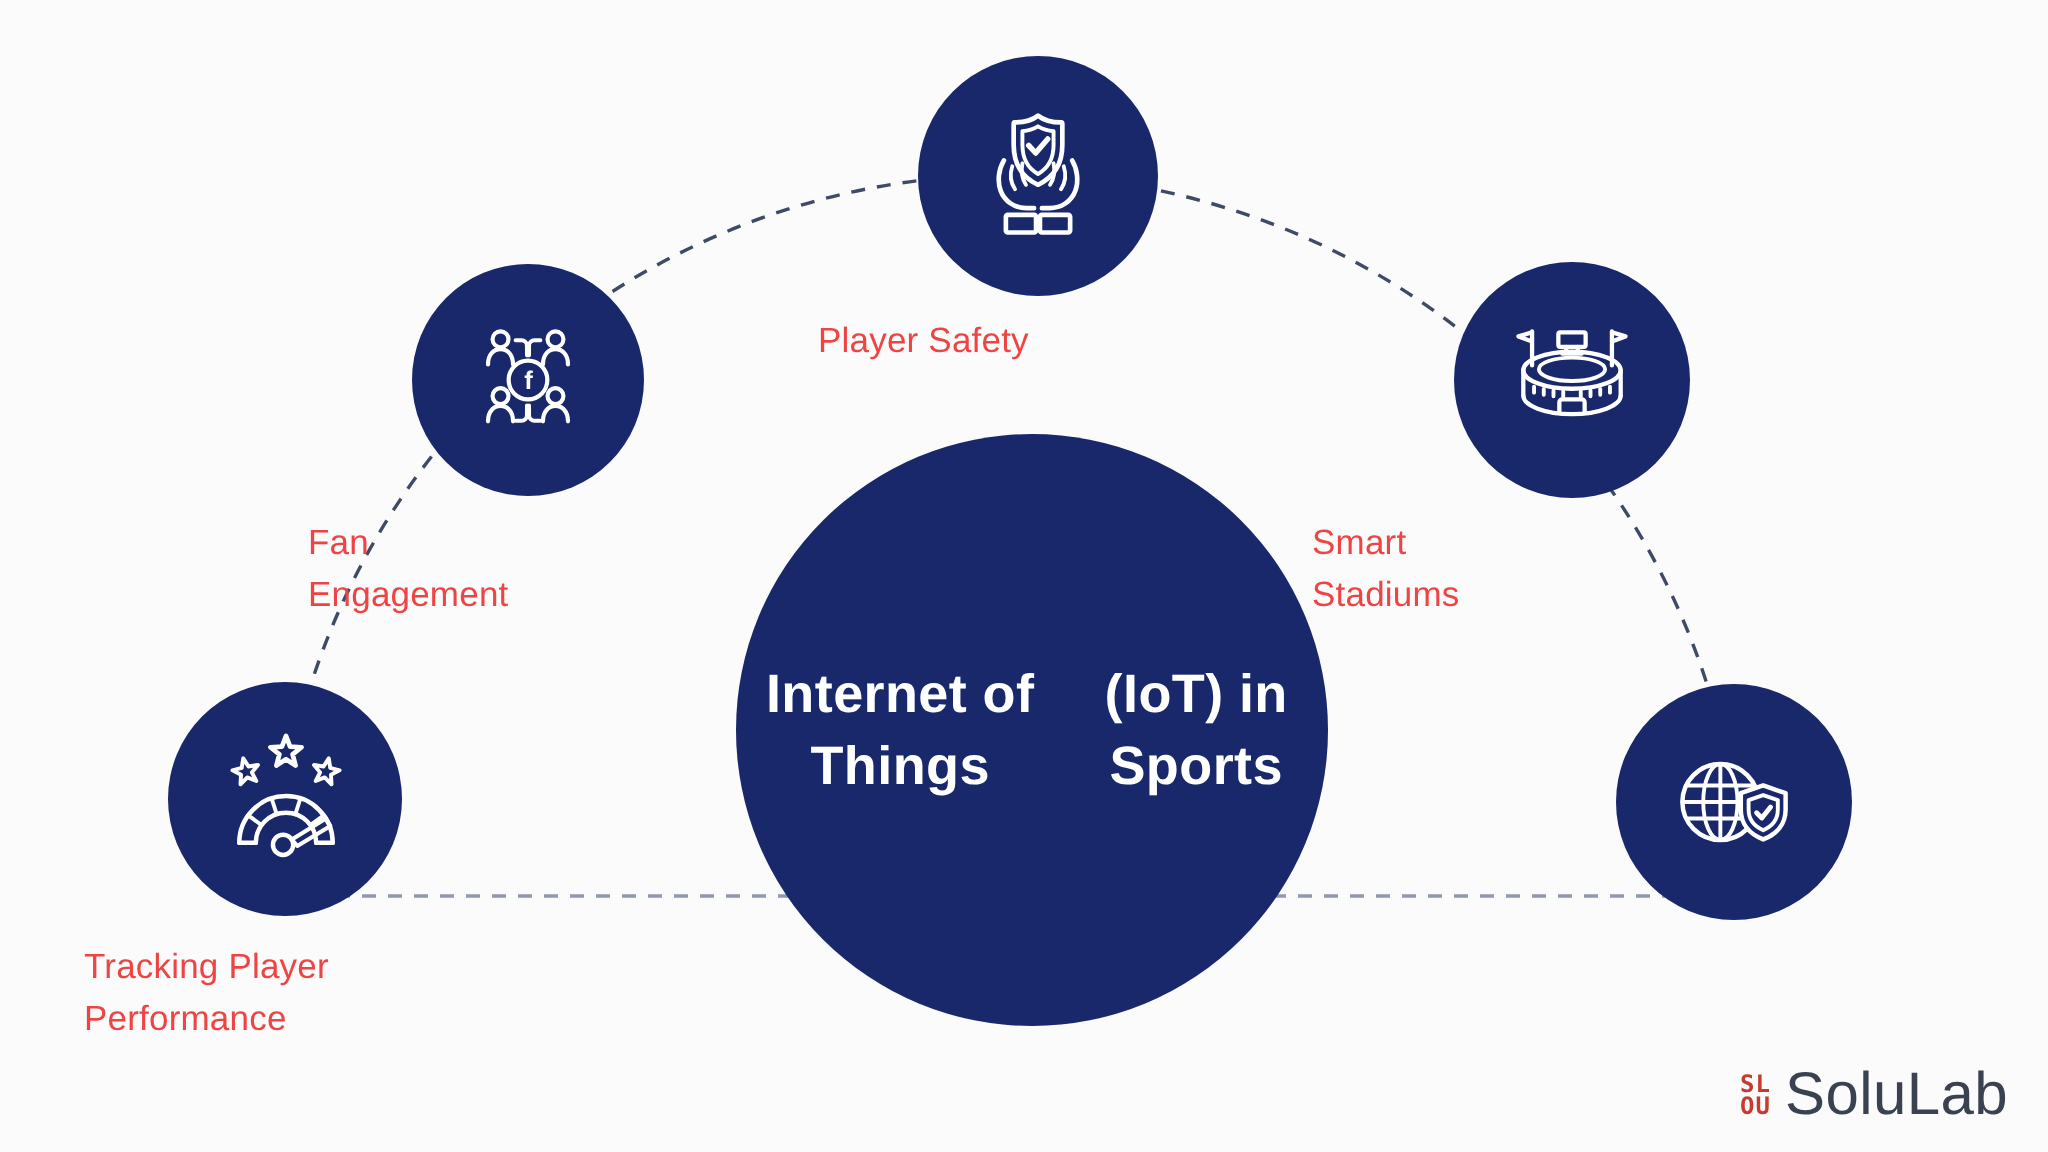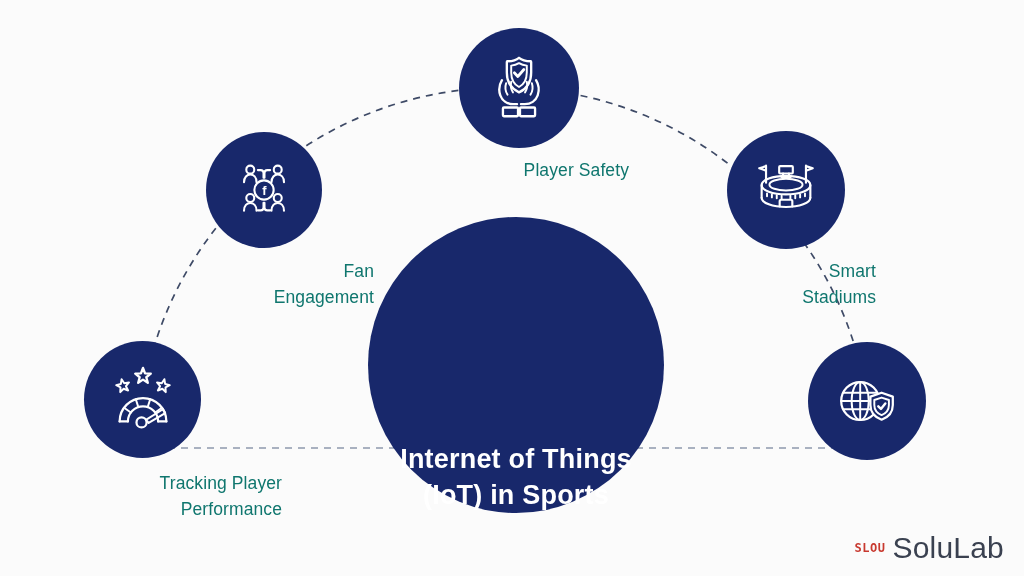--- a/index.html
+++ b/index.html
@@ -11,37 +11,37 @@
   .node{position:absolute;border-radius:50%;background:#18286b;display:flex;
         align-items:center;justify-content:center;z-index:1;}
   .node svg{display:block;}
 
   .node-player-safety{left:459px;top:28px;width:120px;height:120px;}
   .node-fan-engagement{left:206px;top:132px;width:116px;height:116px;}
   .node-smart-stadiums{left:727px;top:131px;width:118px;height:118px;}
   .node-tracking{left:84px;top:341px;width:117px;height:117px;}
   .node-connectivity{left:808px;top:342px;width:118px;height:118px;}
 
-  .node-label{position:absolute;z-index:1;color:#0f766e;font-size:17.5px;
-              line-height:26px;text-align:right;font-weight:500;letter-spacing:.1px;}
+  .node-label{position:absolute;z-index:1;color:#ef4444;font-size:17.5px;
+              line-height:26px;text-align:left;font-weight:500;letter-spacing:.1px;}
   .label-player-safety{left:409px;top:157px;width:220px;}
   .label-fan-engagement{left:154px;top:258px;width:220px;}
   .label-smart-stadiums{left:656px;top:258px;width:220px;}
   .label-tracking{left:42px;top:470px;width:240px;}
   .label-connectivity{left:748px;top:470px;width:240px;}
 
   .center-circle{position:absolute;left:368px;top:217px;width:296px;height:296px;
                  border-radius:50%;background:#18286b;z-index:2;display:flex;
-                 flex-direction:column;align-items:center;justify-content:flex-end;}
+                 flex-direction:row;align-items:center;justify-content:flex-end;}
   .center-circle .line{color:#fff;font-size:27px;font-weight:700;line-height:36px;
                        letter-spacing:.2px;text-align:center;}
 
   .footer-logo{position:absolute;right:20px;bottom:11px;display:flex;align-items:center;
                gap:7px;z-index:1;}
-  .logo-mark{display:flex;flex-direction:row;justify-content:center;
+  .logo-mark{display:flex;flex-direction:column;justify-content:center;
              font-family:"DejaVu Sans Mono","Liberation Mono",monospace;
              font-weight:800;font-size:12px;line-height:11px;color:#c8392f;
              letter-spacing:.5px;}
   .brand-text{font-size:30px;color:#3a4150;font-weight:500;letter-spacing:.2px;}
 </style>
 </head>
 <body>
 
 <div class="stage">
 

